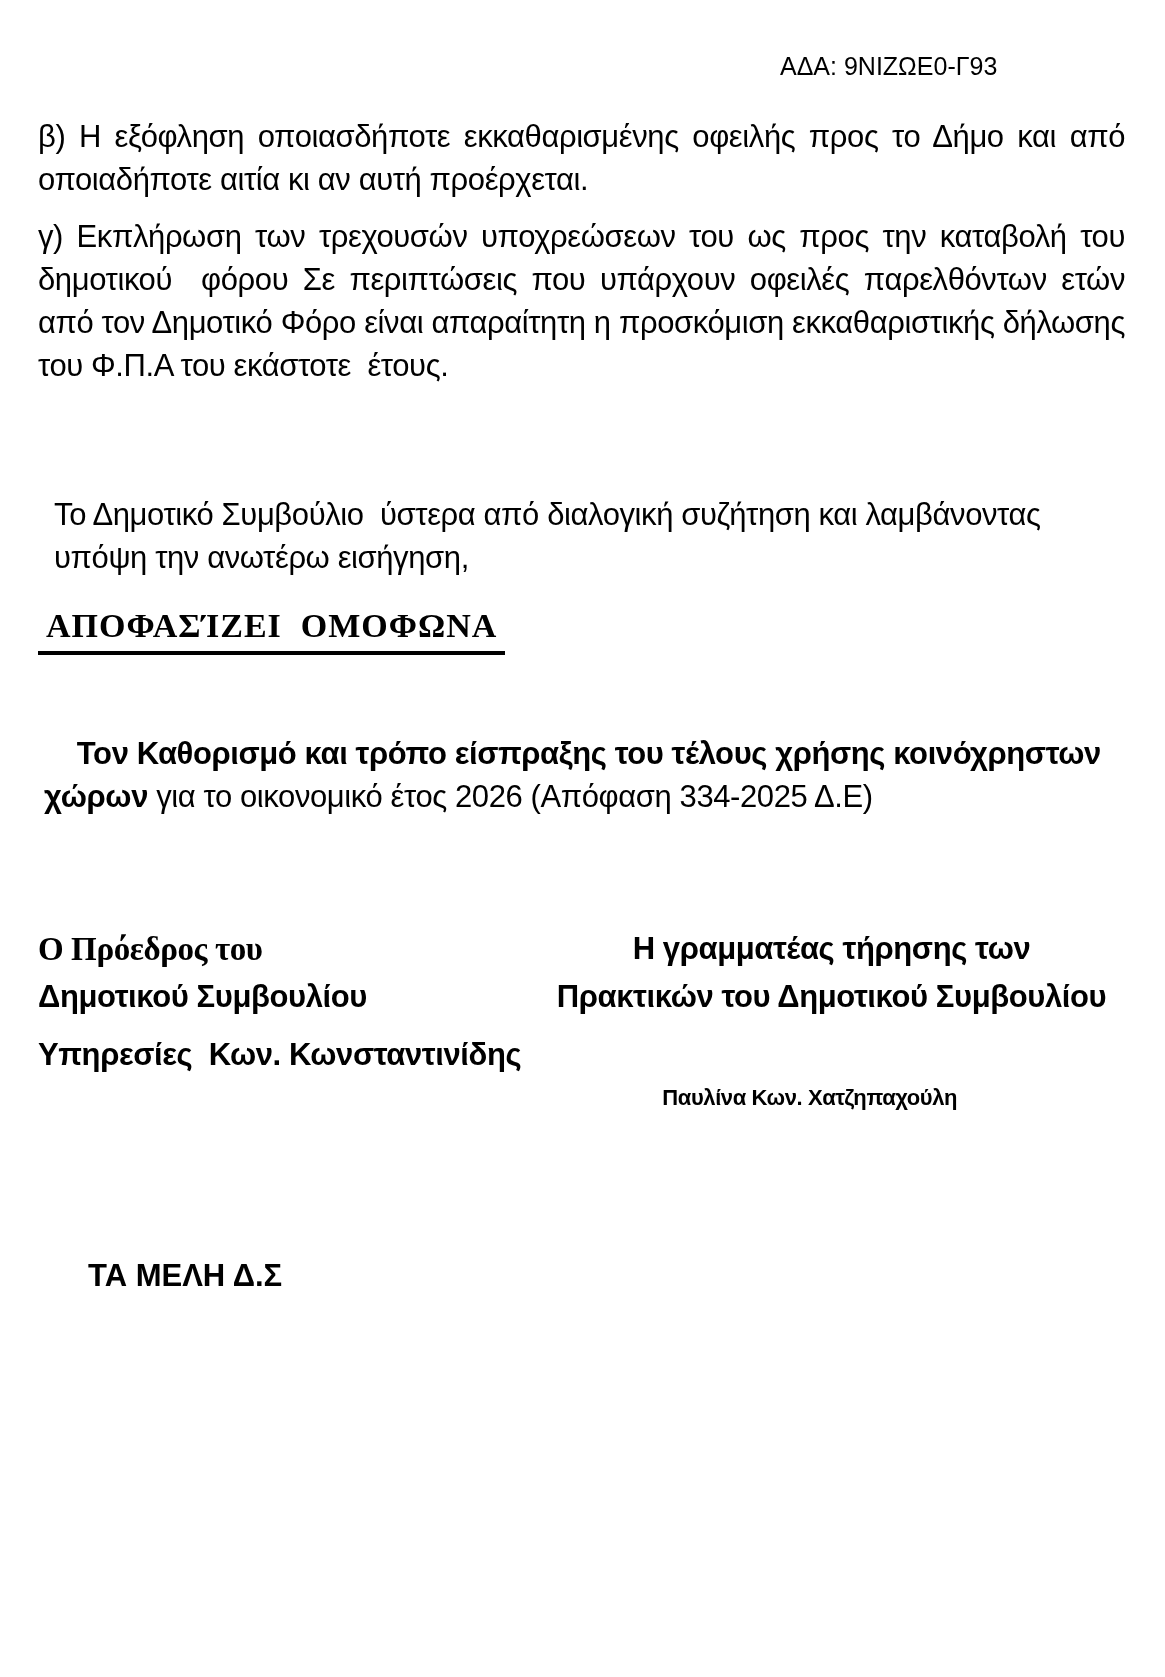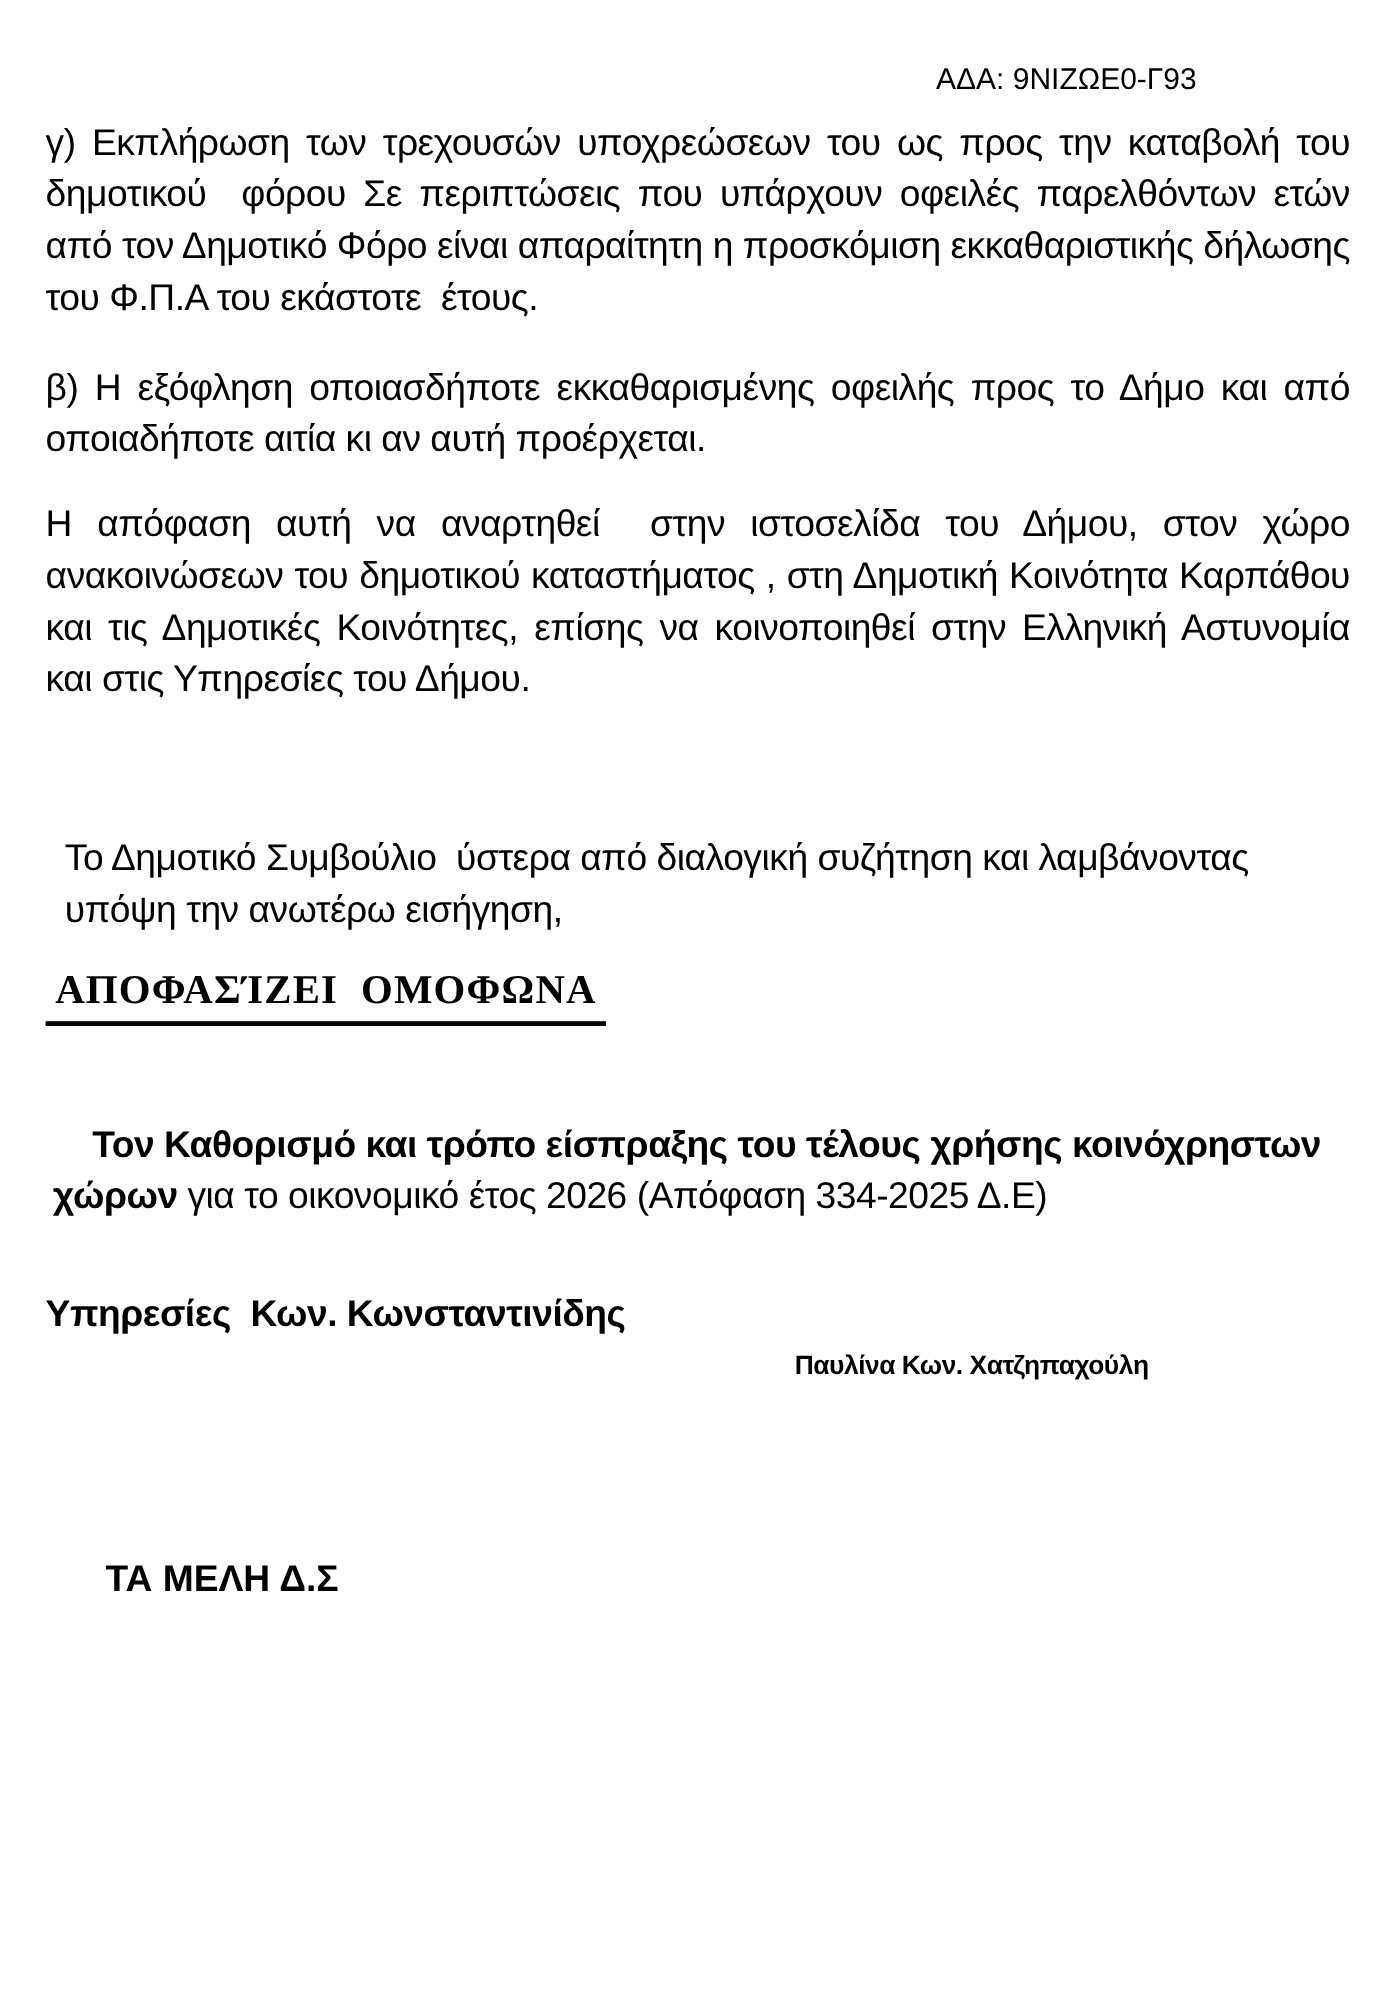--- a/index.html
+++ b/index.html
@@ -115,38 +115,47 @@
     line-height: 43px;
   }
 </style>
 </head>
 <body>
 
 <div class="page">
 
   <div class="ada">ΑΔΑ: 9ΝΙΖΩΕ0-Γ93</div>
 
+  <p class="para justify para-b">β) Η εξόφληση οποιασδήποτε εκκαθαρισμένης οφειλής προς το Δήμο και από οποιαδήποτε αιτία κι αν αυτή προέρχεται.</p>
+
   <p class="para justify para-c">γ) Εκπλήρωση των τρεχουσών υποχρεώσεων του ως προς την καταβολή του δημοτικού  φόρου Σε περιπτώσεις που υπάρχουν οφειλές παρελθόντων ετών από τον Δημοτικό Φόρο είναι απαραίτητη η προσκόμιση εκκαθαριστικής δήλωσης του Φ.Π.Α του εκάστοτε  έτους.</p>
 
-  <p class="para justify para-b">β) Η εξόφληση οποιασδήποτε εκκαθαρισμένης οφειλής προς το Δήμο και από οποιαδήποτε αιτία κι αν αυτή προέρχεται.</p>
 
-
-  <p class="para justify para-pub">Η απόφαση αυτή να αναρτηθεί  στην ιστοσελίδα του Δήμου, στον χώρο ανακοινώσεων του δημοτικού καταστήματος , στη Δημοτική Κοινότητα Καρπάθου και τις Δημοτικές Κοινότητες, επίσης να κοινοποιηθεί στην Ελληνική Αστυνομία και στις Υπηρεσίες του Δήμου.</p>
 
   <p class="para para-council">Το Δημοτικό Συμβούλιο  ύστερα από διαλογική συζήτηση και λαμβάνοντας υπόψη την ανωτέρω εισήγηση,</p>
 
   <h2 class="decision-heading">
     <span class="underlined">ΑΠΟΦΑΣΊΖΕΙ  ΟΜΟΦΩΝΑ</span>
   </h2>
 
   <p class="para para-decision">
     <span class="bold">Τον Καθορισμό και τρόπο είσπραξης του τέλους χρήσης κοινόχρηστων χώρων</span><span> για το οικονομικό έτος 2026 (Απόφαση 334-2025 Δ.Ε)</span>
   </p>
 
 
+  <div class="signatures">
+    <div class="sig-col-left">
+      <div class="sig-line sig-serif">Ο Πρόεδρος του</div>
+      <div class="sig-line">Δημοτικού Συμβουλίου</div>
+    </div>
+    <div class="sig-col-right">
+      <div class="sig-line">Η γραμματέας τήρησης των</div>
+      <div class="sig-line">Πρακτικών του Δημοτικού Συμβουλίου</div>
+    </div>
+  </div>
 
   <div class="names-row">
     <div class="name-left">Υπηρεσίες  Κων. Κωνσταντινίδης</div>
     <div class="name-right">
       <span class="shift">Παυλίνα Κων. Χατζηπαχούλη</span>
     </div>
   </div>
 
   <div class="members">
     <div class="members-title">ΤΑ ΜΕΛΗ Δ.Σ</div>

